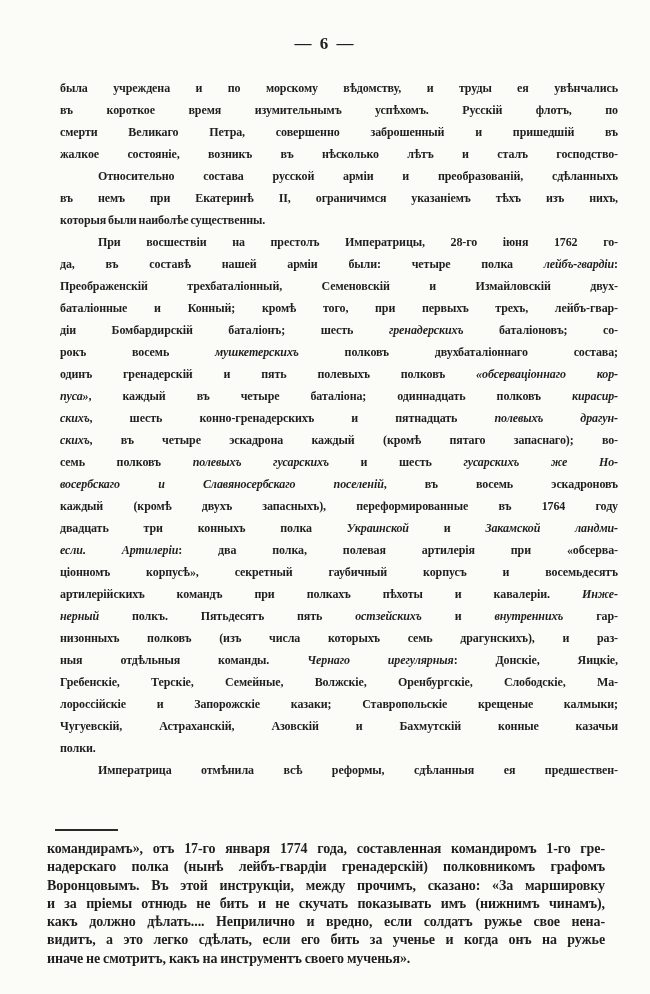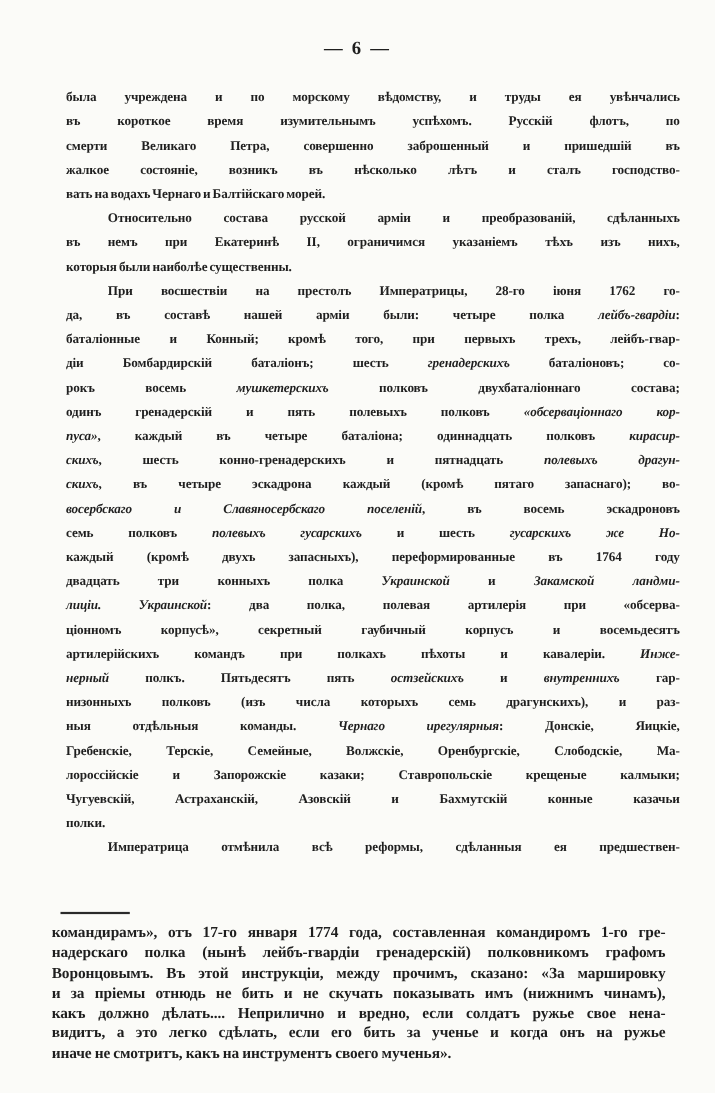--- a/index.html
+++ b/index.html
@@ -64,42 +64,42 @@
   <header class="page-header">
     <span>— 6 —</span>
   </header>
 
   <section class="body-text" id="body-text">
       <div class="paragraph">
         <div class="line"><span>была учреждена и по морскому вѣдомству, и труды ея увѣнчались</span></div>
         <div class="line"><span>въ короткое время изумительнымъ успѣхомъ. Русскій флотъ, по</span></div>
         <div class="line"><span>смерти Великаго Петра, совершенно заброшенный и пришедшій въ</span></div>
         <div class="line"><span>жалкое состояніе, возникъ въ нѣсколько лѣтъ и сталъ господство-</span></div>
-        <div class="line last"><span>вать на водахъ Чернаго и Балтійскаго морей.</span></div>
       </div>
       <div class="paragraph">
         <div class="line indent"><span>Относительно состава русской арміи и преобразованій, сдѣланныхъ</span></div>
         <div class="line"><span>въ немъ при Екатеринѣ II, ограничимся указаніемъ тѣхъ изъ нихъ,</span></div>
         <div class="line last"><span>которыя были наиболѣе существенны.</span></div>
       </div>
       <div class="paragraph">
         <div class="line indent"><span>При восшествіи на престолъ Императрицы, 28-го іюня 1762 го-</span></div>
         <div class="line"><span>да, въ составѣ нашей арміи были: четыре полка </span><em>лейбъ-гвардіи</em><span>:</span></div>
+        <div class="line"><span>Преображенскій трехбаталіонный, Семеновскій и Измайловскій двух-</span></div>
         <div class="line"><span>баталіонные и Конный; кромѣ того, при первыхъ трехъ, лейбъ-гвар-</span></div>
         <div class="line"><span>діи Бомбардирскій баталіонъ; шесть </span><em>гренадерскихъ</em><span> баталіоновъ; со-</span></div>
         <div class="line"><span>рокъ восемь </span><em>мушкетерскихъ</em><span> полковъ двухбаталіоннаго состава;</span></div>
         <div class="line"><span>одинъ гренадерскій и пять полевыхъ полковъ </span><em>«обсерваціоннаго кор-</em></div>
         <div class="line"><em>пуса»</em><span>, каждый въ четыре баталіона; одиннадцать полковъ </span><em>кирасир-</em></div>
         <div class="line"><em>скихъ</em><span>, шесть конно-гренадерскихъ и пятнадцать </span><em>полевыхъ драгун-</em></div>
         <div class="line"><em>скихъ</em><span>, въ четыре эскадрона каждый (кромѣ пятаго запаснаго); во-</span></div>
+        <div class="line"><span>семь полковъ </span><em>полевыхъ гусарскихъ</em><span> и шесть </span><em>гусарскихъ же Но-</em></div>
         <div class="line"><em>восербскаго и Славяносербскаго поселеній</em><span>, въ восемь эскадроновъ</span></div>
-        <div class="line"><span>семь полковъ </span><em>полевыхъ гусарскихъ</em><span> и шесть </span><em>гусарскихъ же Но-</em></div>
         <div class="line"><span>каждый (кромѣ двухъ запасныхъ), переформированные въ 1764 году</span></div>
         <div class="line"><span>двадцать три конныхъ полка </span><em>Украинской</em><span> и </span><em>Закамской ландми-</em></div>
-        <div class="line"><em>лиціи. Украинской</em><span>: два полка, полевая артилерія при «обсерва-</span></div>
+        <div class="line"><em>если. Артилеріи</em><span>: два полка, полевая артилерія при «обсерва-</span></div>
         <div class="line"><span>ціонномъ корпусѣ», секретный гаубичный корпусъ и восемьдесятъ</span></div>
         <div class="line"><span>артилерійскихъ командъ при полкахъ пѣхоты и кавалеріи. </span><em>Инже-</em></div>
         <div class="line"><em>нерный</em><span> полкъ. Пятьдесятъ пять </span><em>остзейскихъ</em><span> и </span><em>внутреннихъ</em><span> гар-</span></div>
         <div class="line"><span>низонныхъ полковъ (изъ числа которыхъ семь драгунскихъ), и раз-</span></div>
         <div class="line"><span>ныя отдѣльныя команды. </span><em>Чернаго ирегулярныя</em><span>: Донскіе, Яицкіе,</span></div>
         <div class="line"><span>Гребенскіе, Терскіе, Семейные, Волжскіе, Оренбургскіе, Слободскіе, Ма-</span></div>
         <div class="line"><span>лороссійскіе и Запорожскіе казаки; Ставропольскіе крещеные калмыки;</span></div>
         <div class="line"><span>Чугуевскій, Астраханскій, Азовскій и Бахмутскій конные казачьи</span></div>
         <div class="line last"><span>полки.</span></div>
       </div>

